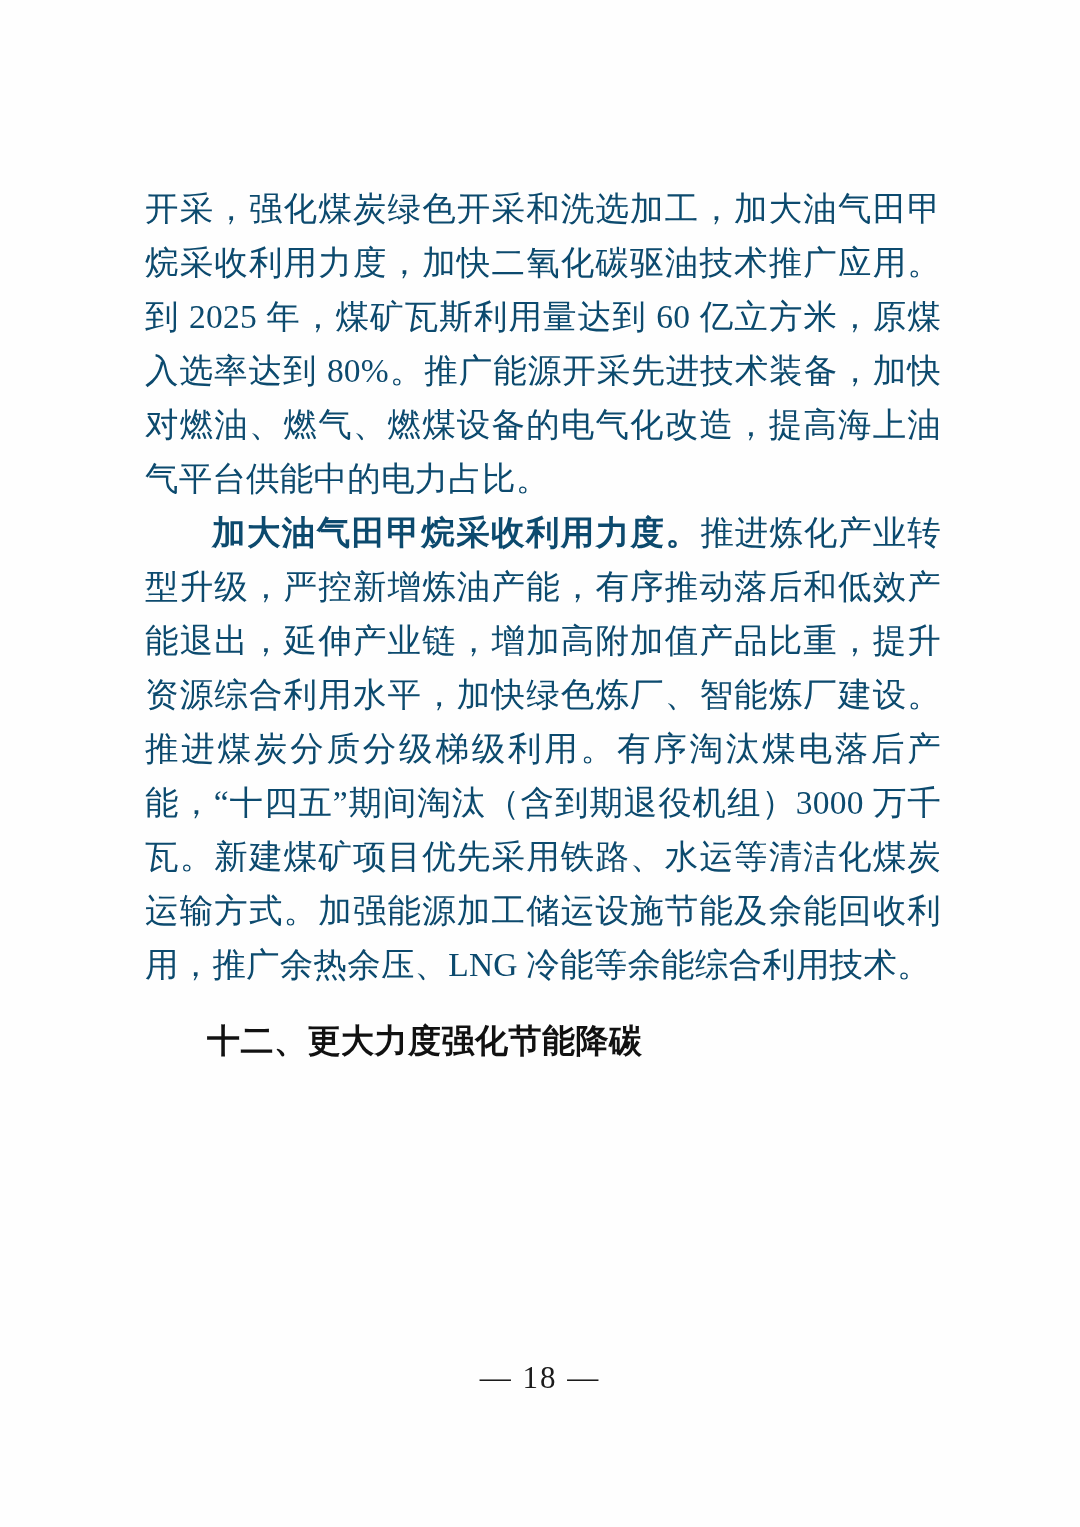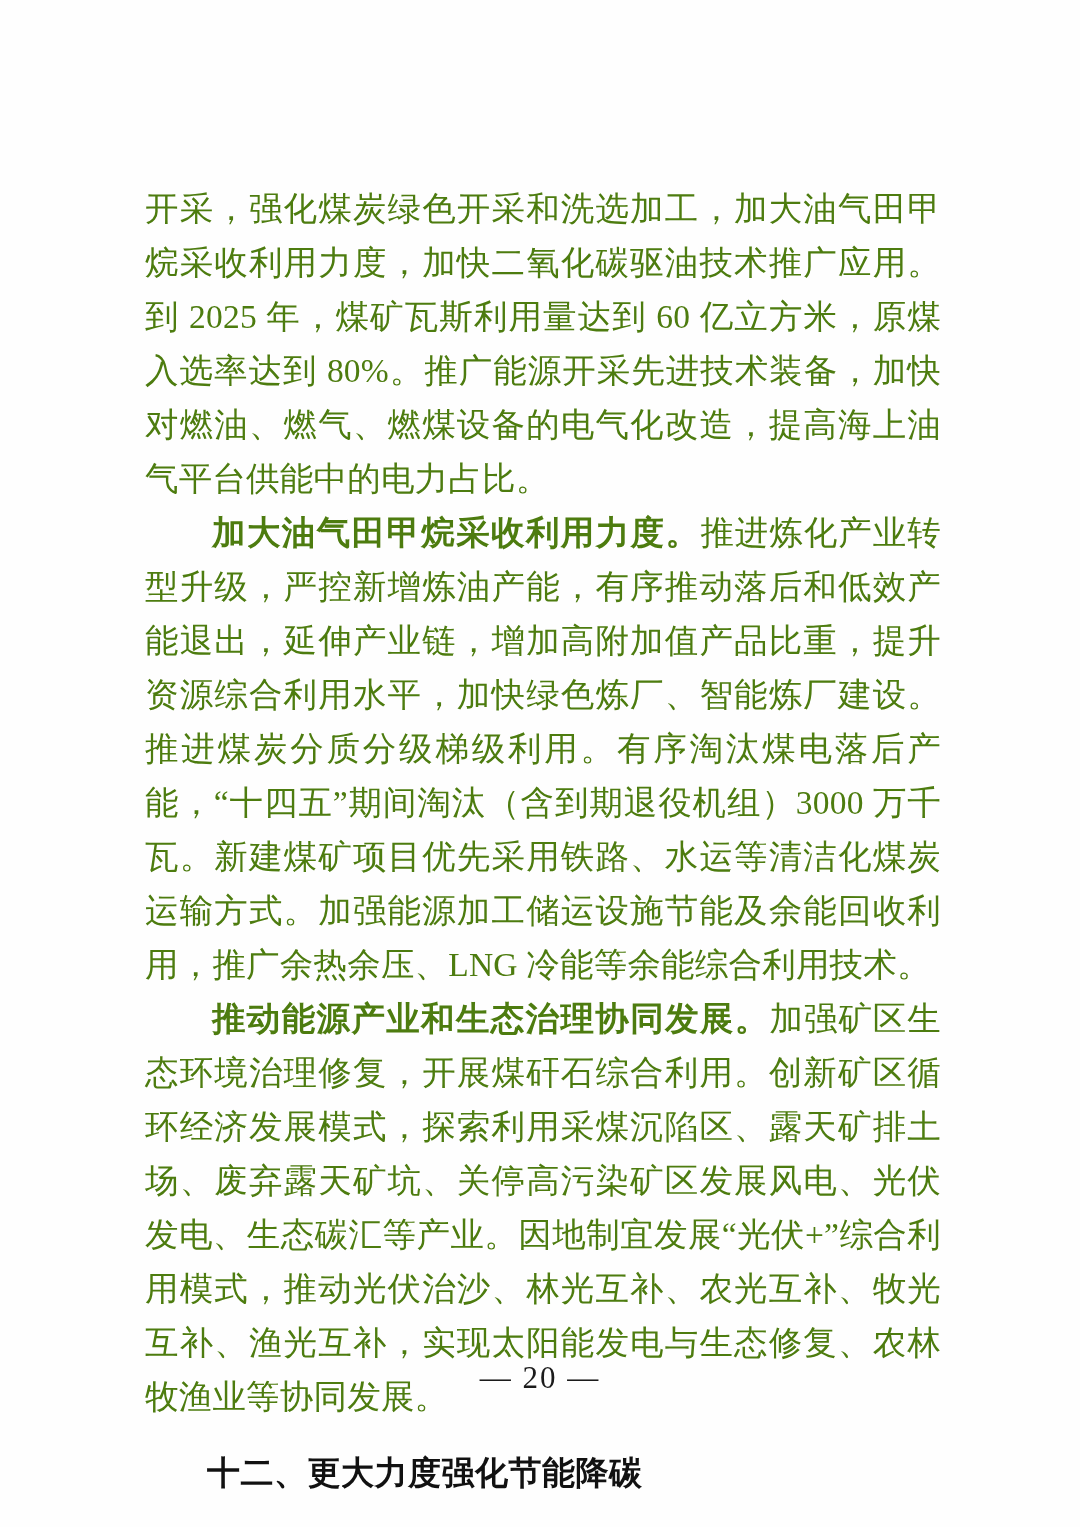--- a/index.html
+++ b/index.html
@@ -21,21 +21,21 @@
   .content {
     position: absolute;
     left: 145px;
     top: 182px;
     width: 796px;
   }
   .para {
     margin: 0;
     font-size: 33.5px;
     line-height: 54px;
-    color: #4d7c0f;
+    color: #0c4a6e;
     text-align: justify;
     text-justify: inter-character;
     letter-spacing: 0.2px;
     font-family: "Liberation Serif", "DejaVu Serif", serif;
     -webkit-font-smoothing: antialiased;
   }
   .para.indent {
     text-indent: 67px;
   }
   .lead {
@@ -75,25 +75,22 @@
   <div class="content">
 
     <p class="para">
       <span>开采，强化煤炭绿色开采和洗选加工，加大油气田甲烷采收利用力度，加快二氧化碳驱油技术推广应用。到 2025 年，煤矿瓦斯利用量达到 60 亿立方米，原煤入选率达到 80%。推广能源开采先进技术装备，加快对燃油、燃气、燃煤设备的电气化改造，提高海上油气平台供能中的电力占比。</span>
     </p>
 
     <p class="para indent">
       <span class="lead">加大油气田甲烷采收利用力度。</span><span>推进炼化产业转型升级，严控新增炼油产能，有序推动落后和低效产能退出，延伸产业链，增加高附加值产品比重，提升资源综合利用水平，加快绿色炼厂、智能炼厂建设。推进煤炭分质分级梯级利用。有序淘汰煤电落后产能，“十四五”期间淘汰（含到期退役机组）3000 万千瓦。新建煤矿项目优先采用铁路、水运等清洁化煤炭运输方式。加强能源加工储运设施节能及余能回收利用，推广余热余压、LNG 冷能等余能综合利用技术。</span>
     </p>
 
-    <p class="para indent">
-      <span class="lead">推动能源产业和生态治理协同发展。</span><span>加强矿区生态环境治理修复，开展煤矸石综合利用。创新矿区循环经济发展模式，探索利用采煤沉陷区、露天矿排土场、废弃露天矿坑、关停高污染矿区发展风电、光伏发电、生态碳汇等产业。因地制宜发展“光伏+”综合利用模式，推动光伏治沙、林光互补、农光互补、牧光互补、渔光互补，实现太阳能发电与生态修复、农林牧渔业等协同发展。</span>
-    </p>
 
     <div class="spacer-above-heading"></div>
 
     <h2 class="section-heading">十二、更大力度强化节能降碳</h2>
 
   </div>
 
-  <div class="page-number">— 20 —</div>
+  <div class="page-number">— 18 —</div>
 
 </div>
 
 </body></html>

